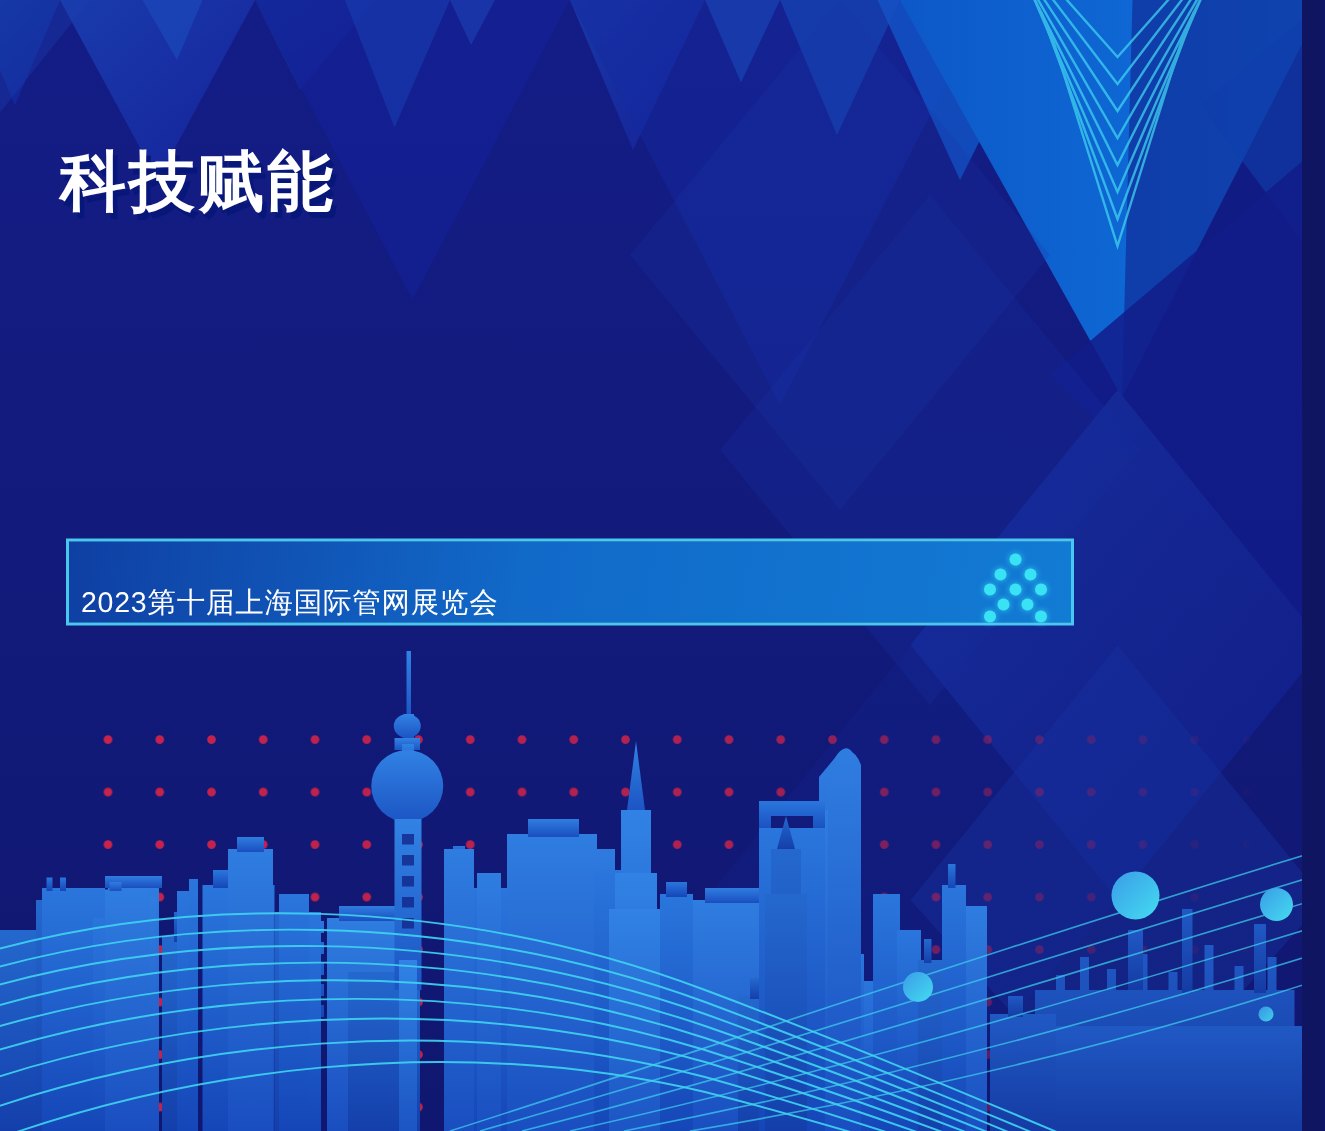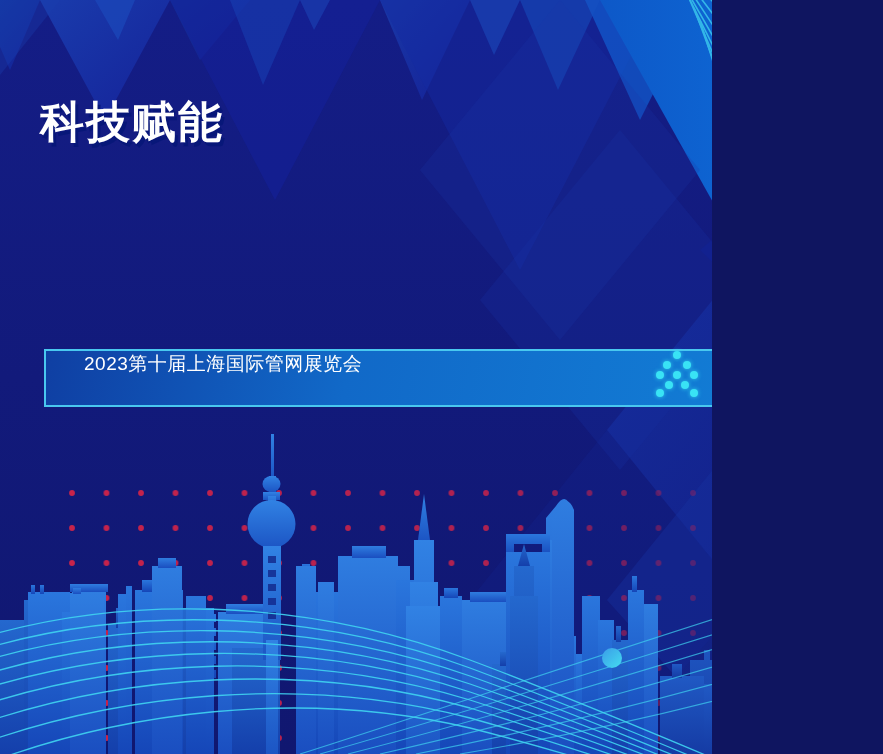--- a/index.html
+++ b/index.html
@@ -5,21 +5,21 @@
   html, body {
     margin: 0;
     padding: 0;
     background: #0f1560;
   }
   body {
     font-family: "Liberation Sans", "DejaVu Sans", sans-serif;
   }
   #poster {
     position: relative;
-    width: 712px;
+    width: 868px;
     height: 754px;
     overflow: hidden;
     background: #141d86;
   }
   .layer {
     position: absolute;
     left: 0; top: 0;
     width: 883px;
     height: 754px;
     pointer-events: none;
@@ -40,30 +40,30 @@
     line-height: 1.0;
     text-shadow: 3px 4px 0 rgba(6, 22, 120, 0.85);
     white-space: nowrap;
   }
   .title-line.l1 { margin-bottom: 46px; }
 
   
   .subtitle-bar {
     position: absolute;
     left: 44px;
-    top: 349px;
+    top: 359px;
     width: 672px;
     height: 58px;
     box-sizing: border-box;
     border: 2px solid #49c8ef;
     background: linear-gradient(100deg, #0f3fa3 0%, #1169c8 45%, #127bd4 100%);
     display: flex;
-    align-items: flex-start;
+    align-items: flex-end;
     justify-content: space-between;
-    padding: 0 16px 0 38px;
+    padding: 0 16px 0 8px;
     z-index: 20;
   }
   .subtitle-text {
     color: #ffffff;
     font-size: 19px;
     letter-spacing: 0.5px;
     font-weight: 400;
     white-space: nowrap;
   }
   .dots-mark {

